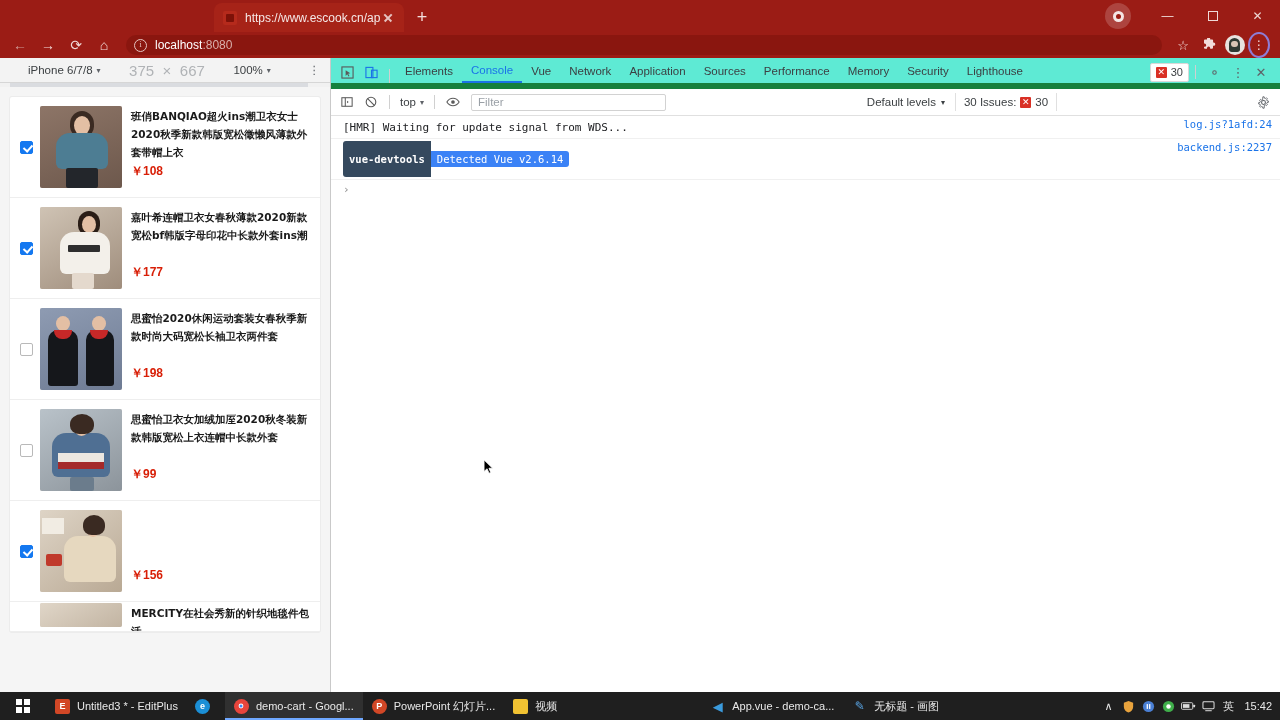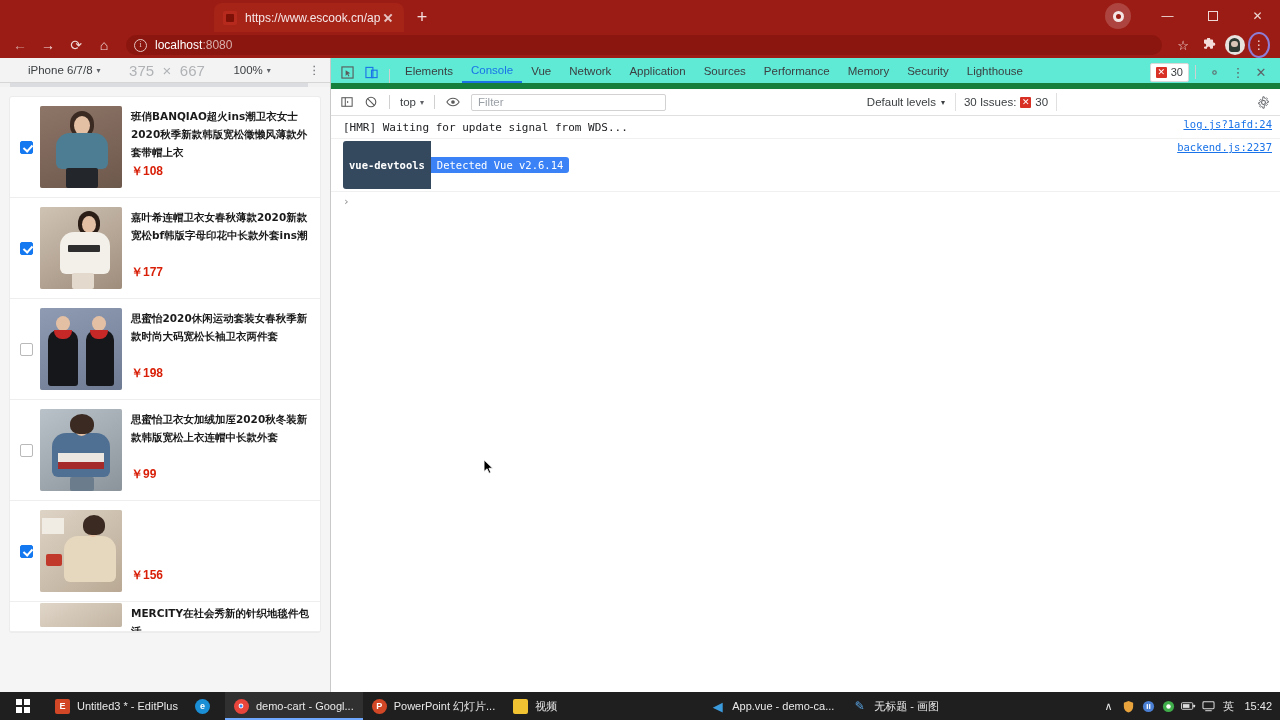--- a/index.html
+++ b/index.html
@@ -98,25 +98,25 @@
   .levels{display:flex;align-items:center;font-size:11.5px;color:#3c4043;margin-left:auto;}
   .issues{display:flex;align-items:center;font-size:11.5px;color:#3c4043;border-left:1px solid #e0e0e0;border-right:1px solid #e0e0e0;padding:0 8px;height:18px;margin-left:10px;}
   .issues .sq{width:11px;height:11px;background:#d93025;color:#fff;font-size:9px;line-height:11px;text-align:center;margin:0 4px;border-radius:1px;}
 
   .console-body{position:relative;height:583px;overflow:hidden;background:#fff;}
   .cline{
     position:relative;min-height:18px;border-bottom:1px solid #f0f0f0;padding:2px 8px 2px 12px;
     font-family:"DejaVu Sans Mono","Liberation Mono",monospace;font-size:11px;color:#202124;display:flex;align-items:center;
   }
   .cline .src{
-    position:absolute;right:8px;top:2px;font-size:10.5px;color:#1a73e8;text-decoration:underline;
+    position:absolute;right:8px;top:2px;font-size:10.5px;color:#1a73e8;
     font-family:"DejaVu Sans Mono","Liberation Mono",monospace;
   }
   .tagpair{display:inline-flex;align-items:center;}
-  .tagdark{background:#35495e;color:#fff;font-size:10.5px;font-weight:bold;padding:18px 6px;border-radius:3px 0 0 3px;font-family:"DejaVu Sans Mono","Liberation Mono",monospace;}
+  .tagdark{background:#35495e;color:#fff;font-size:10.5px;font-weight:bold;padding:12px 6px;border-radius:3px 0 0 3px;font-family:"DejaVu Sans Mono","Liberation Mono",monospace;}
   .taggreen{background:#3b82f6;color:#fff;font-size:10.5px;padding:2px 6px;border-radius:0 3px 3px 0;font-family:"DejaVu Sans Mono","Liberation Mono",monospace;}
   .prompt{padding:3px 12px;color:#8a8a8a;font-size:11px;font-family:"DejaVu Sans Mono","Liberation Mono",monospace;}
 
   
   .devicebar{
     position:absolute;left:0;top:58px;width:330px;height:25px;background:#f3f3f3;
     border-bottom:1px solid #d6d6d6;display:flex;align-items:center;box-sizing:border-box;
   }
   .dev-item{font-size:11.5px;color:#3c4043;display:flex;align-items:center;white-space:nowrap;}
   .dev-dim{color:#b0b3b6;font-size:15px;}

